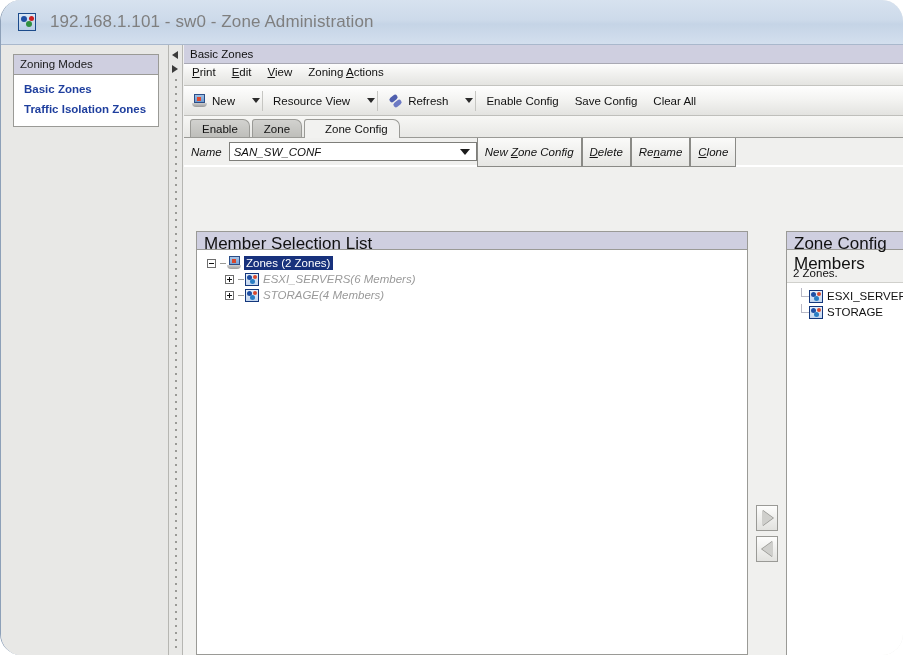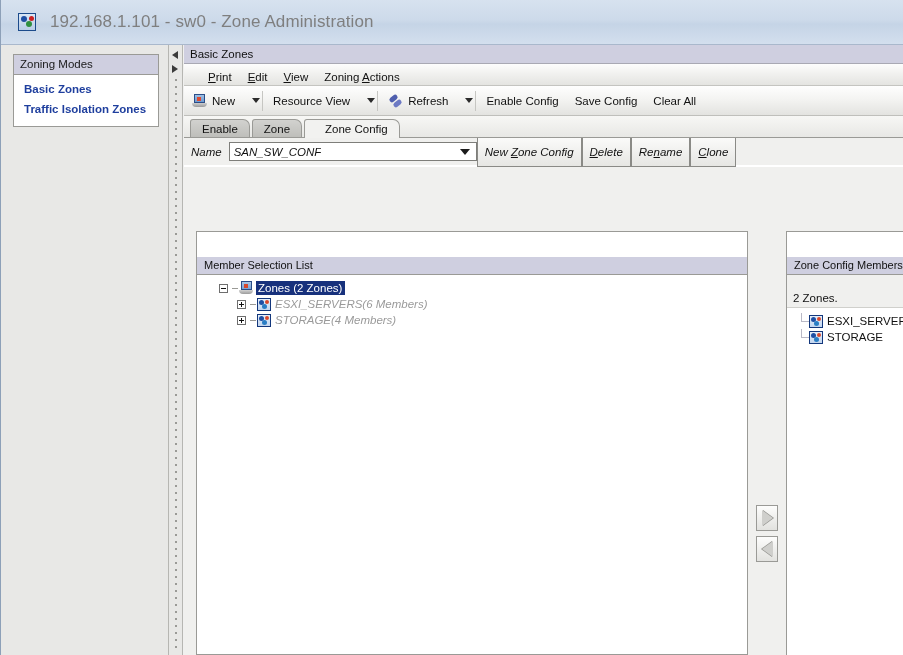--- a/index.html
+++ b/index.html
@@ -9,20 +9,21 @@
     font-family: "Liberation Sans", sans-serif;
   }
   #app {
     position: relative;
     width: 903px;
     height: 655px;
     overflow: hidden;
     background: #f0f0ef;
     border-left: 1px solid #8da0b8;
     box-sizing: border-box;
+    border-radius: 21px;
   }
 
   
   .titlebar {
     position: absolute;
     left: 0; top: 0;
     width: 903px; height: 45px;
     background: linear-gradient(to bottom, #d7e2ef 0%, #cddaea 45%, #c5d4e6 55%, #d3dfee 100%);
     border-bottom: 1px solid #a9b8cc;
     display: flex;
@@ -136,23 +137,22 @@
     font-size: 11.5px;
     color: #101010;
     padding: 3px 0 0 6px;
     box-sizing: border-box;
   }
   .menubar {
     height: 22px;
     background: linear-gradient(to bottom, #fdfdfd 0%, #f0f0ee 50%, #e4e4e1 100%);
     border-bottom: 1px solid #c4c4c0;
     display: flex;
-    align-items: flex-end;
-    box-sizing: border-box;
-    padding-left: 16px;
+    align-items: flex-start;
+    box-sizing: border-box;
   }
   .menu-item {
     font-size: 11.5px;
     color: #111;
     padding: 2px 8px 2px 8px;
     cursor: pointer;
     white-space: nowrap;
   }
   .menu-item u { text-decoration: underline; }
 
@@ -328,28 +328,27 @@
     width: 552px;
     bottom: 0;
     border: 1px solid #9a9a96;
     background: #ffffff;
     box-sizing: border-box;
   }
   .panel-title {
     height: 18px;
     background: #cfcfe0;
     border-bottom: 1px solid #9a9a96;
-    font-size: 11px;
+    font-size: 17px;
     color: #111;
     padding: 2px 0 0 7px;
     box-sizing: border-box;
-    margin-top: 25px;
   }
   .tree {
-    padding: 5px 0 0 22px;
+    padding: 5px 0 0 10px;
     font-size: 11.5px;
   }
   .tree-row {
     display: flex;
     align-items: center;
     height: 16px;
     white-space: nowrap;
   }
   .tree-row.child { padding-left: 18px; }
   .toggle {

